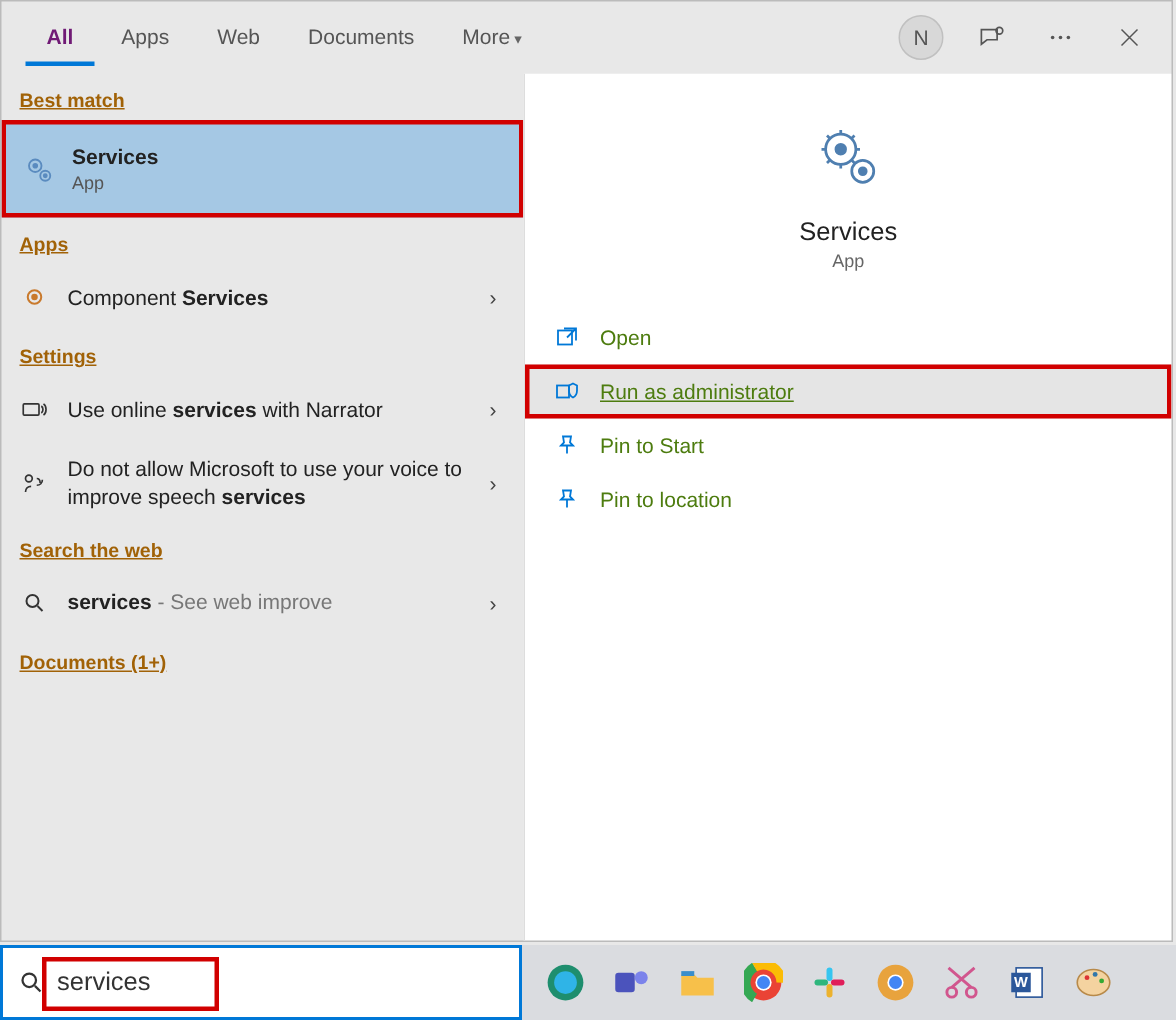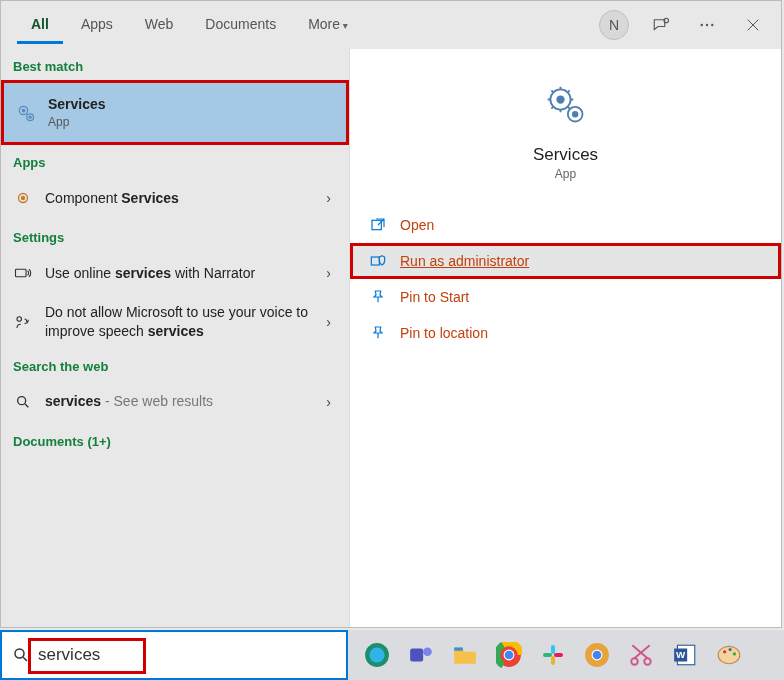--- a/index.html
+++ b/index.html
@@ -25,21 +25,21 @@
     padding-left: 16px;
     gap: 4px;
   }
   .tab {
     padding: 10px 14px 12px;
     color: #555;
     cursor: pointer;
     font-size: 14px;
   }
   .tab.active {
-    color: #14532d;
+    color: #701a75;
     font-weight: 600;
     border-bottom: 3px solid #0078d7;
     padding-bottom: 9px;
   }
   .tab.more::after { content: " ▾"; font-size: 10px; color:#666; }
   .topright {
     margin-left: auto; display: flex; align-items: center; gap: 18px;
     padding-right: 14px;
   }
   .avatar {
@@ -49,22 +49,23 @@
     color: #555; font-size: 14px;
   }
   .iconbtn { width: 28px; height: 28px; display:flex; align-items:center; justify-content:center; color:#555; cursor:pointer; }
   .content {
     flex: 1; display: flex; overflow: hidden;
   }
   .left-col { width: 348px; overflow-y:auto; }
   .right-col { flex: 1; background: #fff; border-left: 1px solid #ddd; }
 
   .section-header {
-    font-size: 13px; font-weight: 600; color: #15803d;
+    font-size: 13px; font-weight: 600; color: #a16207;
     padding: 10px 12px 6px;
+    text-decoration: underline;
   }
   .result-item {
     display: flex; align-items: center;
     padding: 8px 12px; gap: 12px;
     min-height: 44px;
   }
   .result-item.best {
     background: #a5c8e4;
     padding: 12px 12px;
     border: 3px solid #d10000;
@@ -84,21 +85,21 @@
     display: flex; flex-direction: column; align-items: center;
     padding: 34px 0 18px;
   }
   .detail-gears { width: 44px; height: 44px; }
   .detail-title { font-size: 17px; margin-top: 18px; color:#222; }
   .detail-sub { font-size: 12px; color: #666; margin-top: 2px; }
   .detail-actions { padding: 8px 0; }
   .action-item {
     display: flex; align-items: flex-end;
     gap: 14px; padding: 10px 20px;
-    cursor: pointer; font-size: 14px; color:#c2410c;
+    cursor: pointer; font-size: 14px; color:#4d7c0f;
   }
   .action-item.highlight {
     border: 3px solid #d10000;
     padding: 7px 17px;
     background: #e5e5e5;
     text-decoration: underline;
   }
   .action-icon { width: 16px; height: 16px; color: #0078d7; display:flex; align-items:center; justify-content:center;}
 
   .search-box-row {
@@ -225,21 +226,21 @@
       </div>
 
       <div class="section-header">Search the web</div>
       <div class="result-item">
         <div class="result-icon">
           <svg width="16" height="16" viewBox="0 0 24 24" fill="none" stroke="#333" stroke-width="2">
               <circle cx="10" cy="10" r="6"></circle>
               <path d="M20 20l-5-5"></path>
             </svg>
         </div>
-        <div class="result-text"><span class="result-title"><b>services</b><span style="color:#777"> - See web results</span></span></div>
+        <div class="result-text"><span class="result-title"><b>services</b><span style="color:#777"> - See web improve</span></span></div>
         <div class="chev">›</div>
       </div>
 
       <div class="section-header">Documents (1+)</div>
     </div>
 
     <div class="right-col">
       <div class="detail-head">
         <div class="detail-gears">
           <svg width="44" height="44" viewBox="0 0 48 48" fill="none" stroke="#4f7fb0" stroke-width="2">

